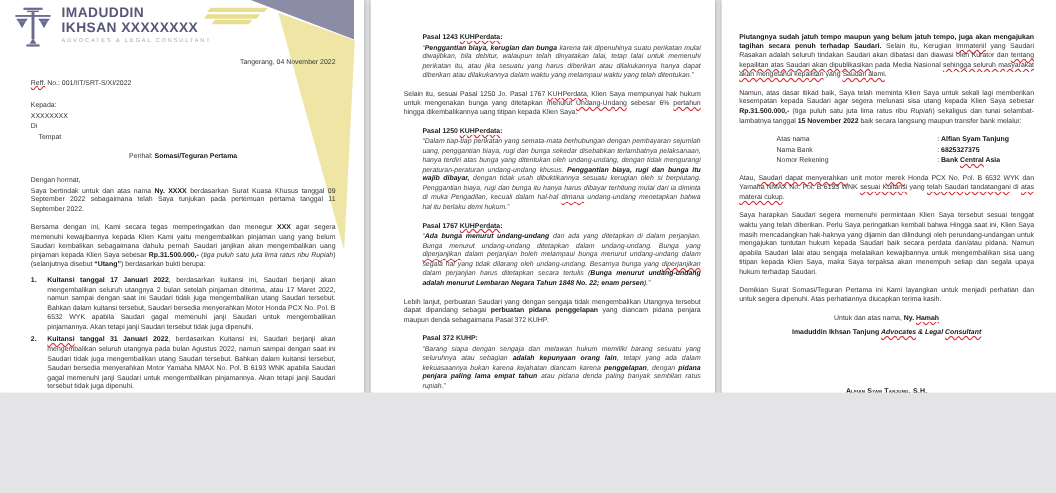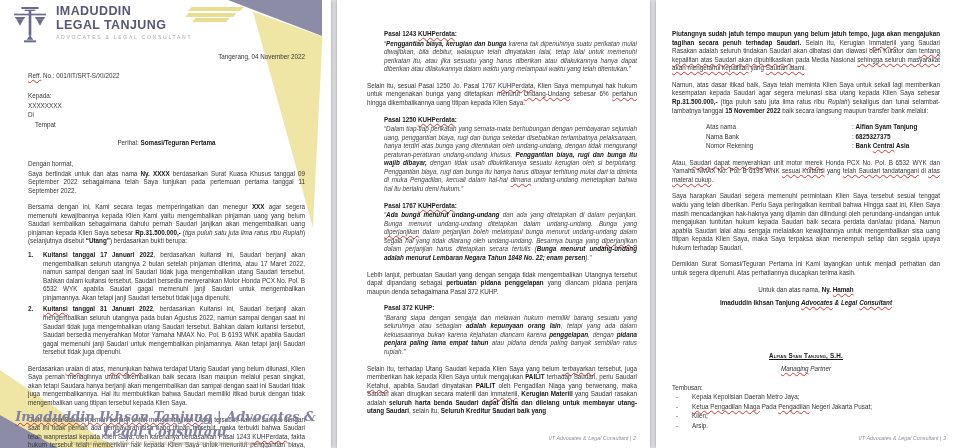--- a/index.html
+++ b/index.html
@@ -1,16 +1,16 @@
 <!DOCTYPE html>
 <html><head>
 <meta charset="utf-8">
 <style>
   html,body{margin:0;padding:0;background:#e4e4e6;}
-  .canvas{position:relative;width:960px;height:448px;background:#e4e4e6;overflow:hidden;
+  .canvas{position:relative;width:960px;height:357px;background:#e4e4e6;overflow:hidden;
           font-family:"Liberation Sans",sans-serif;}
   .page{position:absolute;top:0;height:448px;background:#ffffff;overflow:hidden;
         box-shadow:0 0 4px rgba(0,0,0,.35);color:#343434;}
   #p1{left:0;width:331px;}
   #p2{left:337px;width:313px;}
   #p3{left:656px;width:304px;}
 
   
   .deco{position:absolute;z-index:0;}
   .tr-purple{top:0;left:228px;width:94px;height:36px;background:#8c8ca6;
@@ -104,21 +104,21 @@
           <rect x="42" y="100" width="36" height="6"></rect>
         </g>
       </svg>
       <div class="brand">
         <div class="accent-bars">
             <i></i>
             <i></i>
             <i></i>
           </div>
         <div class="brand-l1">IMADUDDIN</div>
-        <div class="brand-l1">LEGAL TANJUNG</div>
+        <div class="brand-l1">IKHSAN XXXXXXXX</div>
         <div class="brand-tag">ADVOCATES &amp; LEGAL CONSULTANT</div>
       </div>
     </div>
 
     <div class="blocks">
         <div class="blk pr mb10"><span class="runs"><span>Tangerang, 04 November 2022</span></span></div>
         <div class="blk line mb12"><span class="runs"><span class="sq">Reff.</span><span> No.: 001/IIT/SRT-S/XI/2022</span></span></div>
         <div class="blk line"><span class="runs"><span>Kepada:</span></span></div>
         <div class="blk line"><span class="runs"><span>XXXXXXXX</span></span></div>
         <div class="blk line"><span class="runs"><span>Di</span></span></div>

